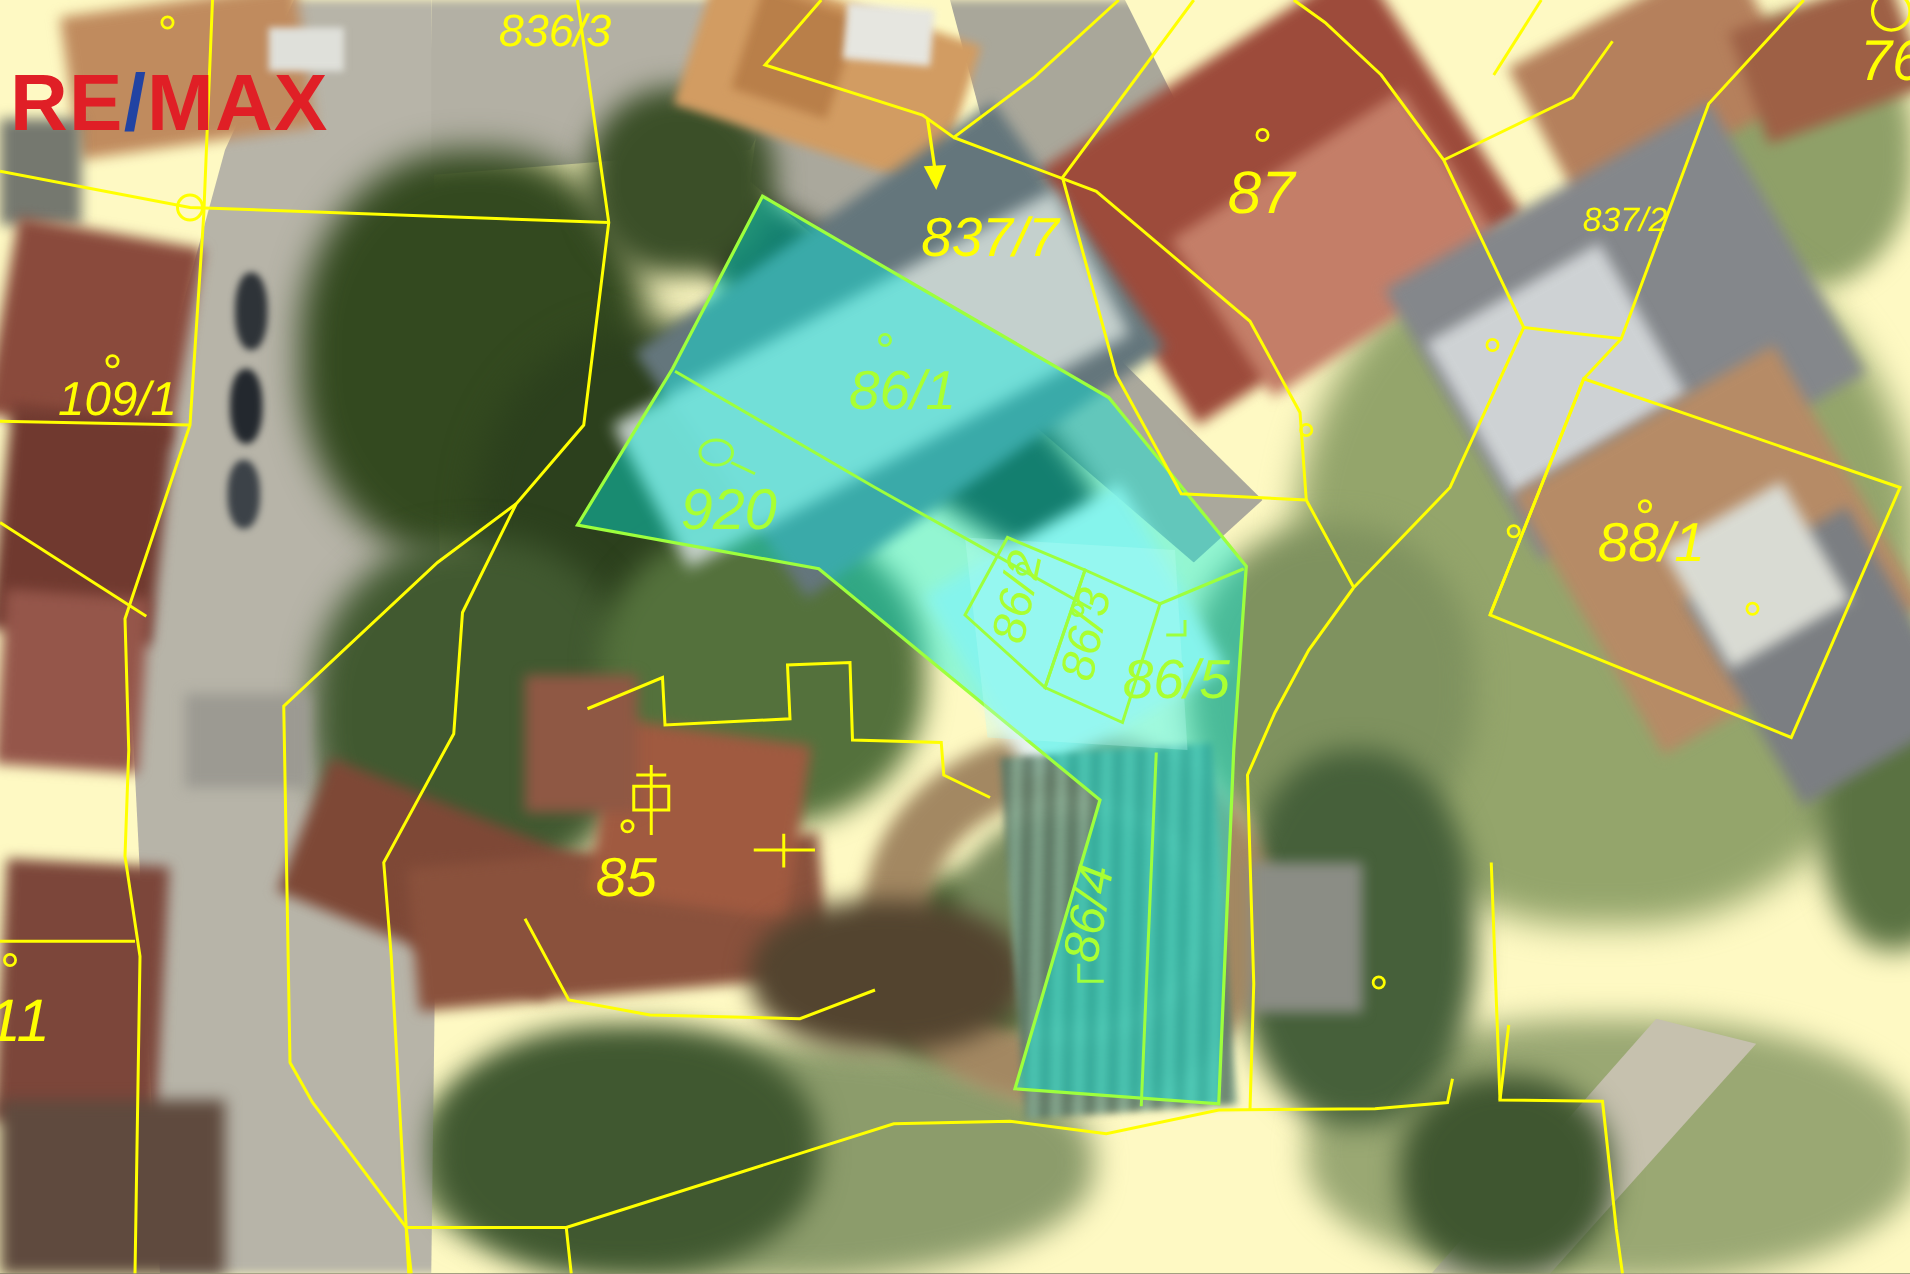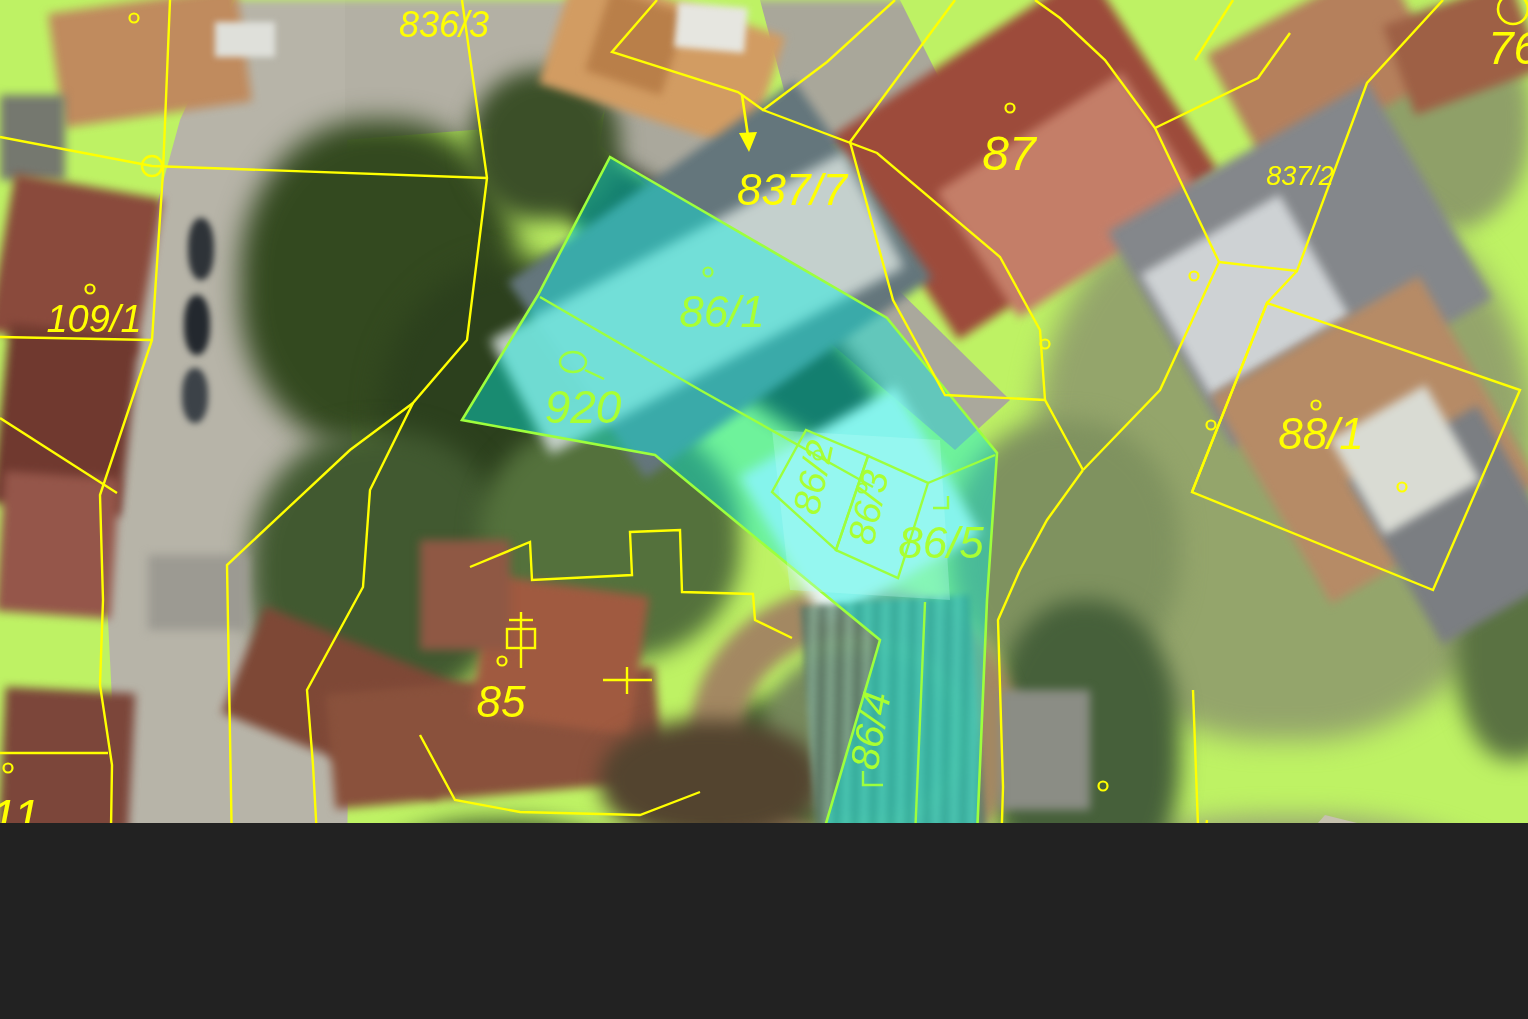--- a/index.html
+++ b/index.html
@@ -1,17 +1,17 @@
 <!DOCTYPE html>
 <html><head>
 <meta charset="utf-8">
 <style>
   html,body{margin:0;padding:0;background:#222;}
-  #stage{position:relative;width:1528px;height:823px;overflow:hidden;
-         background:#bef264;font-family:"Liberation Sans",sans-serif;}
+  #stage{position:relative;width:1528px;height:1019px;overflow:hidden;
+         background:#fef9c3;font-family:"Liberation Sans",sans-serif;}
   .ph{position:absolute;}
   .blob{border-radius:46%;}
   svg.overlay{position:absolute;left:0;top:0;z-index:10;}
   .yline{fill:none;stroke:#ffff00;stroke-width:2.4;}
   .gline{fill:none;stroke:#9dff3d;stroke-width:2.4;}
   .lbl{font-style:italic;font-family:"Liberation Sans",sans-serif;}
   .lbl-y{fill:#ffff00;}
   .lbl-g{fill:#a9ff32;}
   #logo{position:absolute;left:8px;top:50px;z-index:20;
         font-family:"Liberation Sans",sans-serif;font-weight:bold;
@@ -161,14 +161,17 @@
     <text class="lbl lbl-y" x="501" y="717" font-size="44" text-anchor="middle">85</text>
     <text class="lbl lbl-y" x="1321" y="449" font-size="44" text-anchor="middle">88/1</text>
     <text class="lbl lbl-g" x="722" y="327" font-size="44" text-anchor="middle">86/1</text>
     <text class="lbl lbl-g" x="583" y="423" font-size="46" text-anchor="middle">920</text>
     <text class="lbl lbl-g" x="941" y="558" font-size="44" text-anchor="middle">86/5</text>
     <text class="lbl lbl-g" x="826" y="480" font-size="38" text-anchor="middle" transform="rotate(-78 826 480)">86/2</text>
     <text class="lbl lbl-g" x="881" y="510" font-size="38" text-anchor="middle" transform="rotate(-78 881 510)">86/3</text>
     <text class="lbl lbl-g" x="884" y="733" font-size="40" text-anchor="middle" transform="rotate(-80 884 733)">86/4</text>
   </svg>
 
+  <div id="logo">
+    <span style="color:#e01f26;">RE</span><span style="color:#2143a3;">/</span><span style="color:#e01f26;">MAX</span>
+  </div>
 
 </div>
 
 </body></html>

